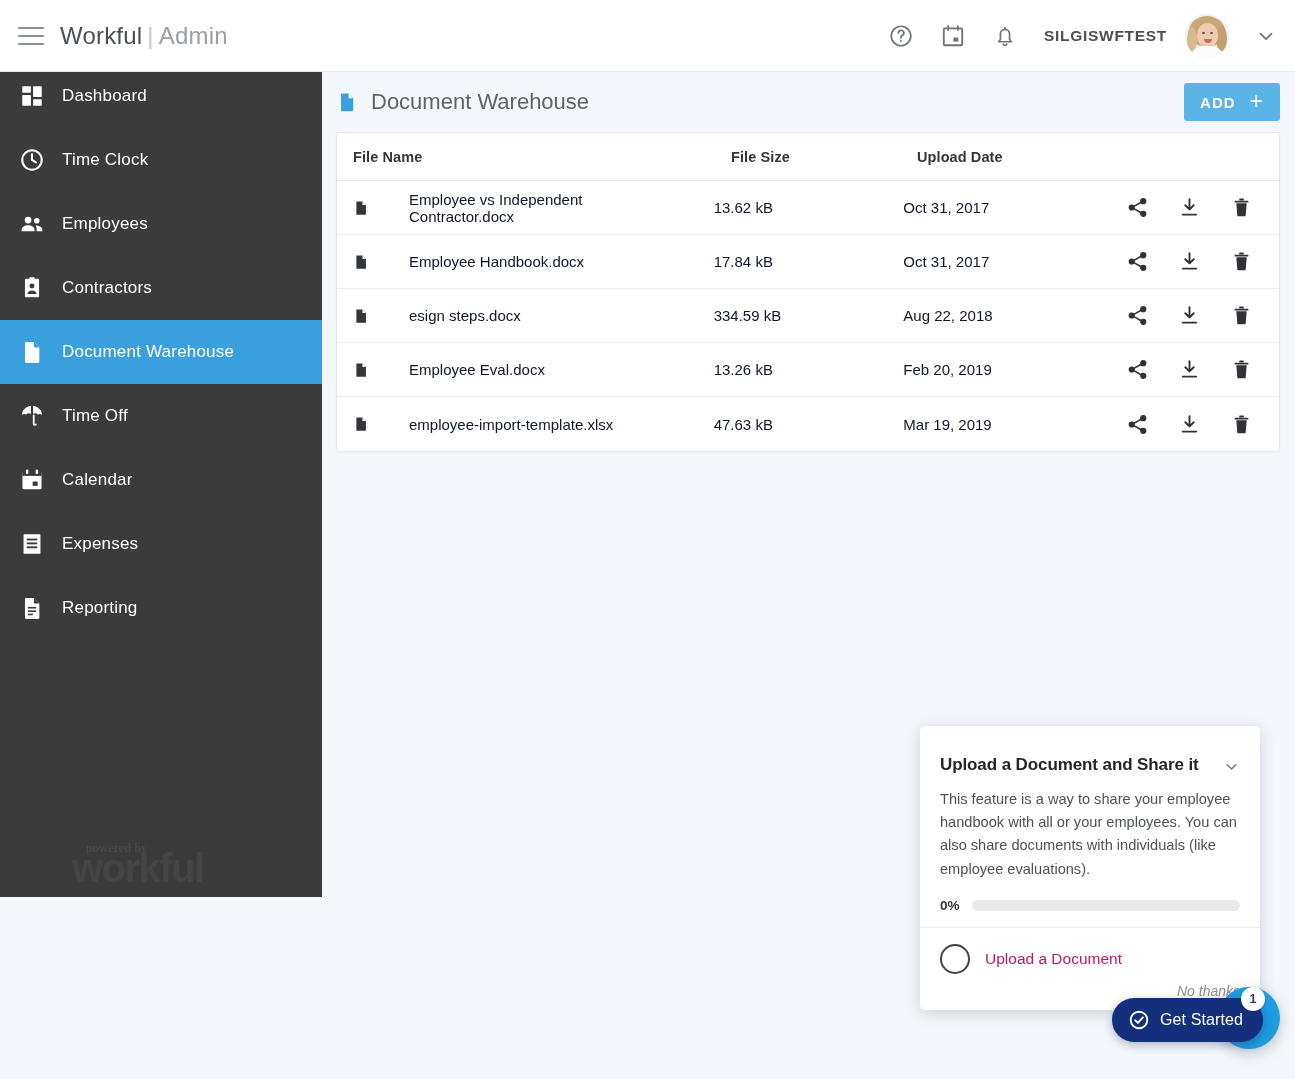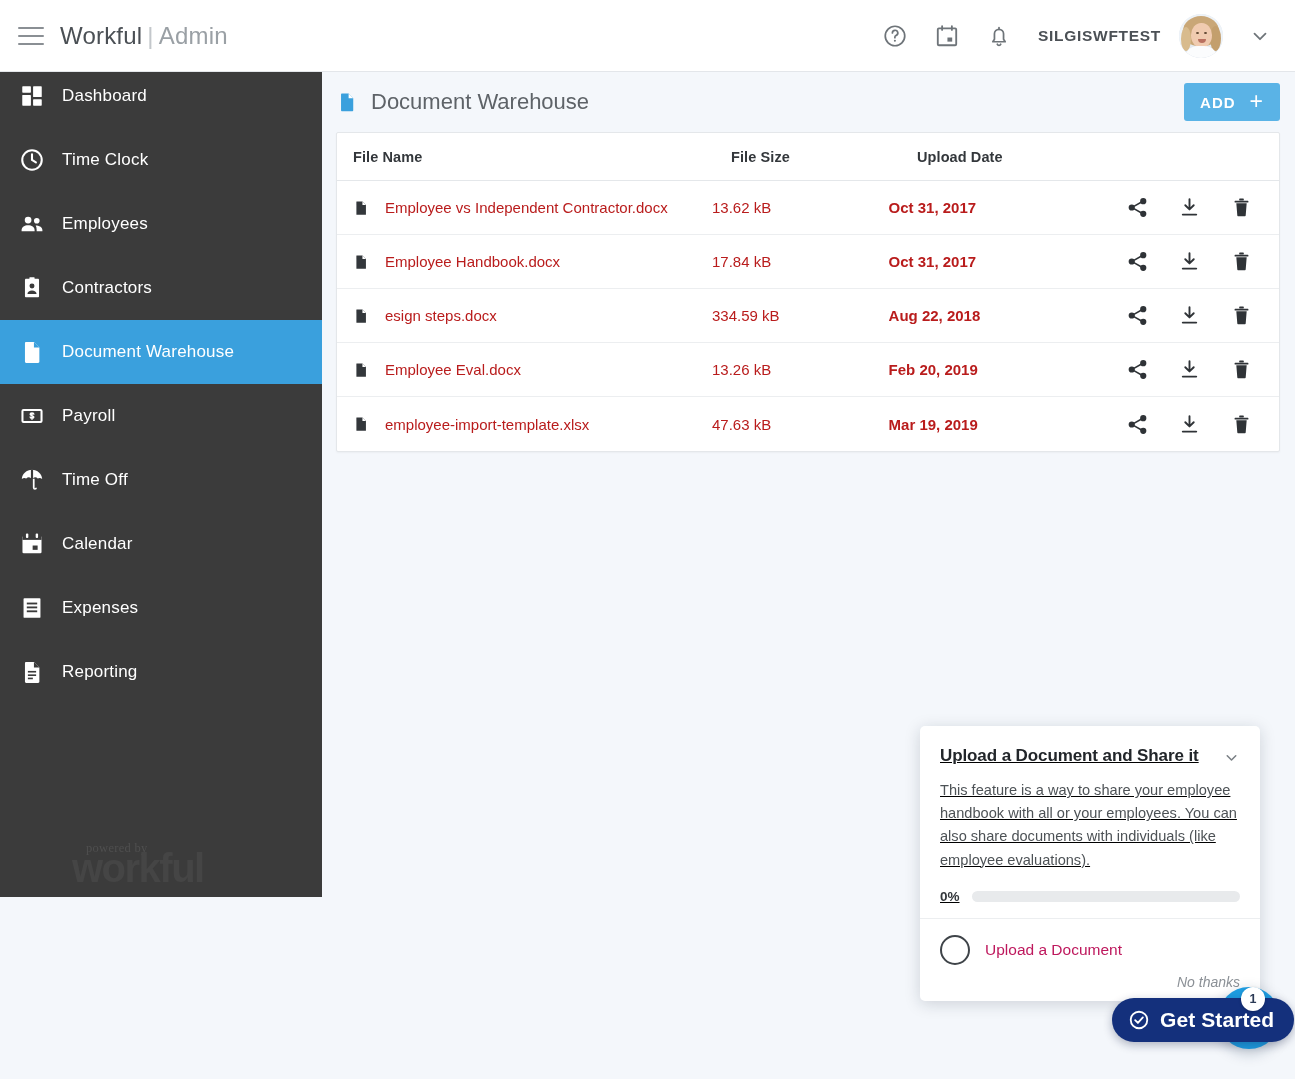--- a/index.html
+++ b/index.html
@@ -27,21 +27,21 @@
   }
   .hamburger span { display: block; height: 2px; background: #8a8f94; border-radius: 1px; }
   .brand {
     font-size: 24px; color: #4b5055; font-weight: 400;
     letter-spacing: .2px; white-space: nowrap;
   }
   .brand .sep { color: #c3c7cb; margin: 0 5px; font-weight: 300; }
   .brand .admin { color: #9aa0a5; }
   .topbar-right {
     margin-left: auto; display: flex; align-items: center;
-    padding-right: 24px; gap: 26px;
+    padding-right: 18px; gap: 26px;
   }
   .ticon { width: 26px; height: 26px; color: #6e7479; cursor: pointer; display:block; }
   .ticon svg { width: 100%; height: 100%; display: block; }
   .username {
     font-size: 15.5px; font-weight: 700; color: #4b5055;
     letter-spacing: .7px; margin-right: -8px;
   }
   .avatar {
     width: 44px; height: 44px; border-radius: 50%;
     overflow: hidden; position: relative;
@@ -135,39 +135,39 @@
   .trow {
     display: flex; align-items: center;
     height: 54px; border-bottom: 1px solid #eceef0;
     padding: 0 0 0 16px;
   }
   .trow:last-child { border-bottom: none; }
   .thead { height: 48px; border-bottom: 1px solid #e4e7ea; }
   .thead .c { font-size: 14.5px; font-weight: 700; color: #33373b; letter-spacing: .1px; }
   .c-name { width: 378px; display:flex; align-items:center; }
   .c-size { width: 186px; }
-  .c-date { width: 250px; font-weight: bold; }
+  .c-date { width: 250px; }
   .c-act  { flex: 1; display: flex; align-items: center; justify-content: flex-end;
             gap: 29px; padding-right: 26px; }
-  .cell { font-size: 15px; color: #b91c1c; }
+  .cell { font-size: 15px; color: #0f172a; margin-left: 24px; }
   .file-icon { width: 16px; height: 20px; margin-right: 16px; color:#33373b; flex:none; }
   .file-icon svg { width:100%; height:100%; display:block; }
   .act-icon { width: 23px; height: 23px; color: #2f3337; cursor: pointer; }
   .act-icon svg { width:100%; height:100%; display:block; }
 
   
   .popup {
     position: absolute; left: 598px; top: 662px;
     width: 340px;
     background: #fff;
     border-radius: 5px;
     box-shadow: 0 3px 16px rgba(20,30,50,.17);
     overflow: hidden;
   }
-  .popup-body { padding: 20px 20px 14px 20px; text-decoration: underline; }
+  .popup-body { padding: 29px 20px 14px 20px; }
   .popup-head { display: flex; align-items: flex-start; }
   .popup-title {
     font-size: 17px; font-weight: 700; color: #22262a;
     letter-spacing: -.1px; line-height: 1.2;
   }
   .popup-chev { margin-left: auto; width: 17px; height: 17px; color:#7b8085; cursor:pointer; margin-top:3px;}
   .popup-chev svg { width:100%; height:100%; display:block; }
   .popup-text {
     margin-top: 13px;
     font-size: 14.6px; color: #4d5256; line-height: 1.58;
@@ -200,21 +200,21 @@
   .get-started {
     position: absolute; left: 790px; top: 934px;
     height: 44px; padding: 0 20px 0 16px;
     background: #14307c; border-radius: 24px;
     display: flex; align-items: center; gap: 10px;
     color: #fff; cursor: pointer;
     box-shadow: 0 3px 10px rgba(10,20,60,.30);
   }
   .gs-icon { width: 22px; height: 22px; display:block; }
   .gs-icon svg { width:100%; height:100%; display:block; }
-  .gs-label { font-size: 21px; font-weight: 700; letter-spacing: .1px; }
+  .gs-label { font-size: 16px; font-weight: 400; letter-spacing: .1px; }
   .gs-badge {
     position: absolute; left: 919px; top: 923px;
     width: 24px; height: 24px; border-radius: 50%;
     background: #fff; color: #2b3a55;
     font-size: 12.5px; font-weight: 700;
     display: flex; align-items: center; justify-content: center;
     box-shadow: 0 1px 3px rgba(0,0,0,.22);
   }
 </style>
 </head>
@@ -323,29 +323,20 @@
   <div class="nav-item active">
     <span class="nav-icon">
       <svg viewBox="0 0 24 24" fill="currentColor">
         <path d="M6.6 2.8h7.2l5 5v13.3c0 .6-.5 1.1-1.1 1.1H6.6c-.6 0-1.1-.5-1.1-1.1V3.9c0-.6.5-1.1 1.1-1.1z"></path>
         <path d="M13.8 2.8l5 5h-5z" fill="#3aa0dd"></path>
       </svg>
     </span>
     <span class="nav-label">Document Warehouse</span>
   </div>
 
-  <div class="nav-item">
-    <span class="nav-icon">
-      <svg viewBox="0 0 24 24" fill="none" stroke="currentColor" stroke-width="1.9">
-        <rect x="3.2" y="6.4" width="17.6" height="11.2" rx="1"></rect>
-        <path d="M12 9.2v5.8M13.7 10.3c0-.6-.8-1.1-1.7-1.1s-1.7.4-1.7 1.1.8 1 1.7 1.3 1.7.6 1.7 1.3-.8 1.1-1.7 1.1-1.7-.4-1.7-1.1" stroke-width="1.3" stroke-linecap="round"></path>
-      </svg>
-    </span>
-    <span class="nav-label">Payroll</span>
-  </div>
 
   <div class="nav-item">
     <span class="nav-icon">
       <svg viewBox="0 0 24 24" fill="currentColor">
         <path d="M12 2.6c-5 0-9 3.8-9.4 8.4 1.3-1 2.7-1.2 4.1-.4 1.3-1.4 3-1.4 4.3-.3V2.6z"></path>
         <path d="M12 2.6c5 0 9 3.8 9.4 8.4-1.3-1-2.7-1.2-4.1-.4-1.3-1.4-3-1.4-4.3-.3V2.6z"></path>
         <path d="M11.2 10.9h1.6v8.3a1.9 1.9 0 0 0 3.8 0h-1.6a.3.3 0 0 1-.6 0V10.9z"></path>
       </svg>
     </span>
     <span class="nav-label">Time Off</span>

